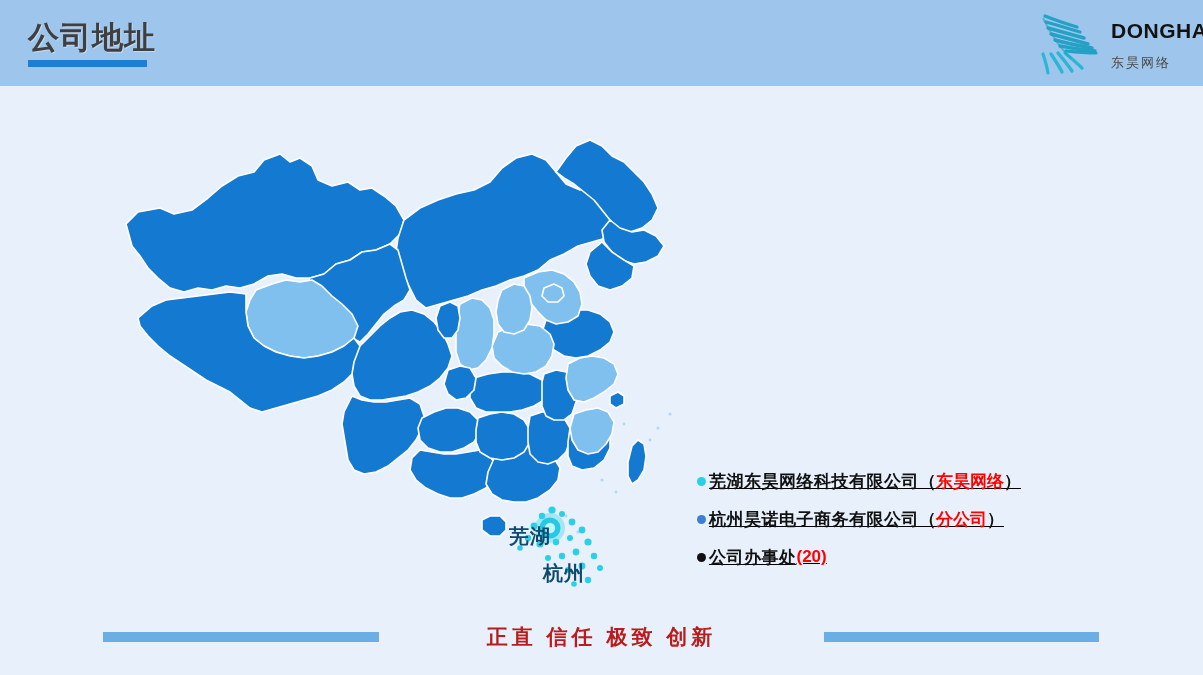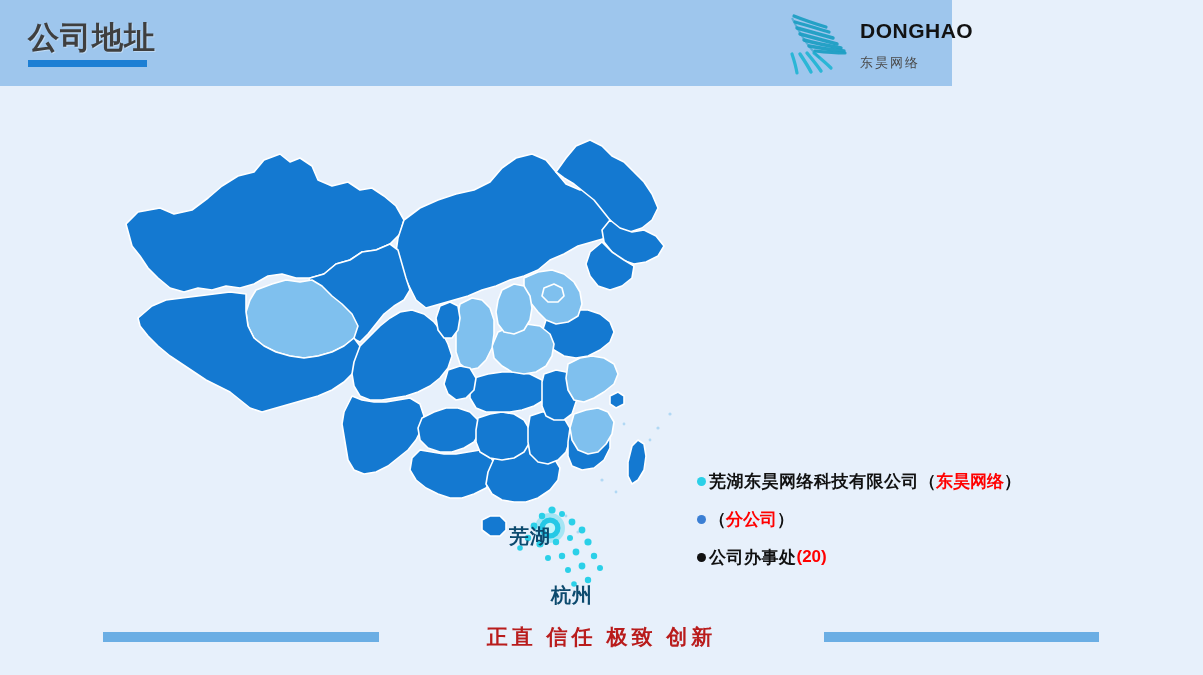--- a/index.html
+++ b/index.html
@@ -6,21 +6,21 @@
   body{
     width:1203px;height:675px;
     background:#e7f0fb;
     font-family:"Liberation Sans","DejaVu Sans",sans-serif;
     overflow:hidden;position:relative;
   }
   #slide{position:absolute;inset:0;width:1203px;height:675px;background:#e7f0fb;}
 
   
   .header{
-    position:absolute;left:0;top:0;width:952px;height:86px;
+    position:absolute;left:0;top:0;width:1203px;height:86px;
     background:#9ec6ed;
   }
   .title-wrap{position:absolute;left:28px;top:22px;}
   .title{
     font-size:31px;font-weight:bold;color:#3f3f3f;
     letter-spacing:1px;line-height:1;
     text-shadow:1px 1px 0 rgba(255,255,255,.35);
     white-space:nowrap;
   }
   .title-underline{
@@ -51,26 +51,26 @@
   .mk-main-glow{fill:#2bd0e8;opacity:.35;}
   .mk-main-ring{fill:#25c8e6;}
   .mk-main-core{fill:#bff4fb;}
   .mk-dot{fill:#2bd0e8;}
 
   .city-label{
     position:absolute;font-size:20px;font-weight:bold;color:#0c4a6e;
     letter-spacing:1px;white-space:nowrap;line-height:1;
   }
   .city-wuhu{left:405px;top:398px;}
-  .city-hangzhou{left:439px;top:457px;margin-left:8px;}
+  .city-hangzhou{left:439px;top:435px;}
 
   
   .legend{position:absolute;left:697px;top:462px;width:400px;}
   .legend-row{
-    display:flex;align-items:center;height:38px;white-space:nowrap;
+    display:flex;align-items:center;height:38px;white-space:nowrap;text-decoration:underline;
   }
   .bullet{
     width:9px;height:9px;border-radius:50%;flex:0 0 auto;margin-right:3px;
     display:inline-block;
   }
   .legend-main{
     font-size:17px;font-weight:bold;color:#111111;letter-spacing:.5px;
   }
   .legend-paren{color:#111111;font-weight:bold;font-size:17px;}
   .legend-tag-inline{font-size:17px;font-weight:bold;color:#ff0000;}
@@ -241,20 +241,21 @@
     <div class="legend-row">
       <span class="bullet" style="background:#2bd0e8"></span>
       <span class="legend-main">芜湖东昊网络科技有限公司</span>
       <span class="legend-paren">（</span>
       <span class="legend-tag-inline">东昊网络</span>
       <span class="legend-paren">）</span>
     </div>
 
     <div class="legend-row">
       <span class="bullet" style="background:#3b7fd4"></span>
+      <span class="legend-main">杭州昊诺电子商务有限公司</span>
       <span class="legend-paren">（</span>
       <span class="legend-tag-inline">分公司</span>
       <span class="legend-paren">）</span>
     </div>
 
     <div class="legend-row">
       <span class="bullet" style="background:#111111"></span>
       <span class="legend-main">公司办事处</span>
       <span class="legend-tag-inline">(20)</span>
     </div>

